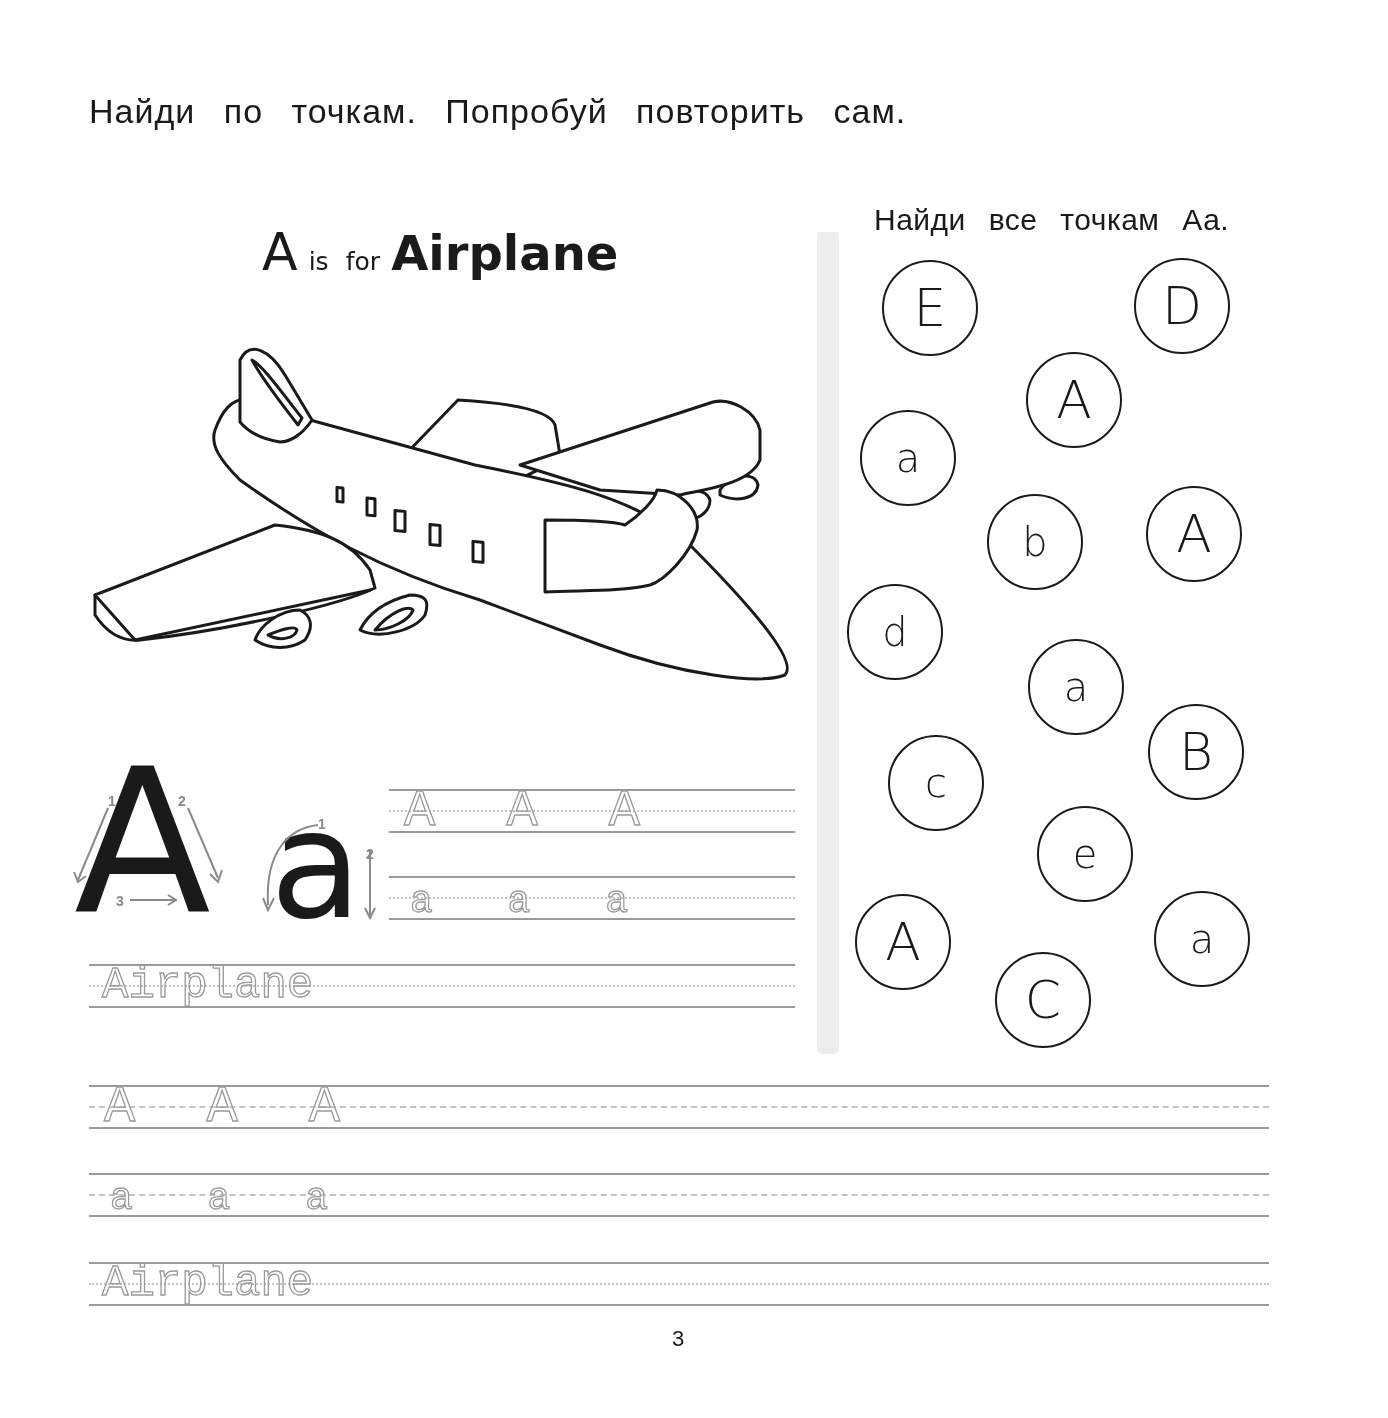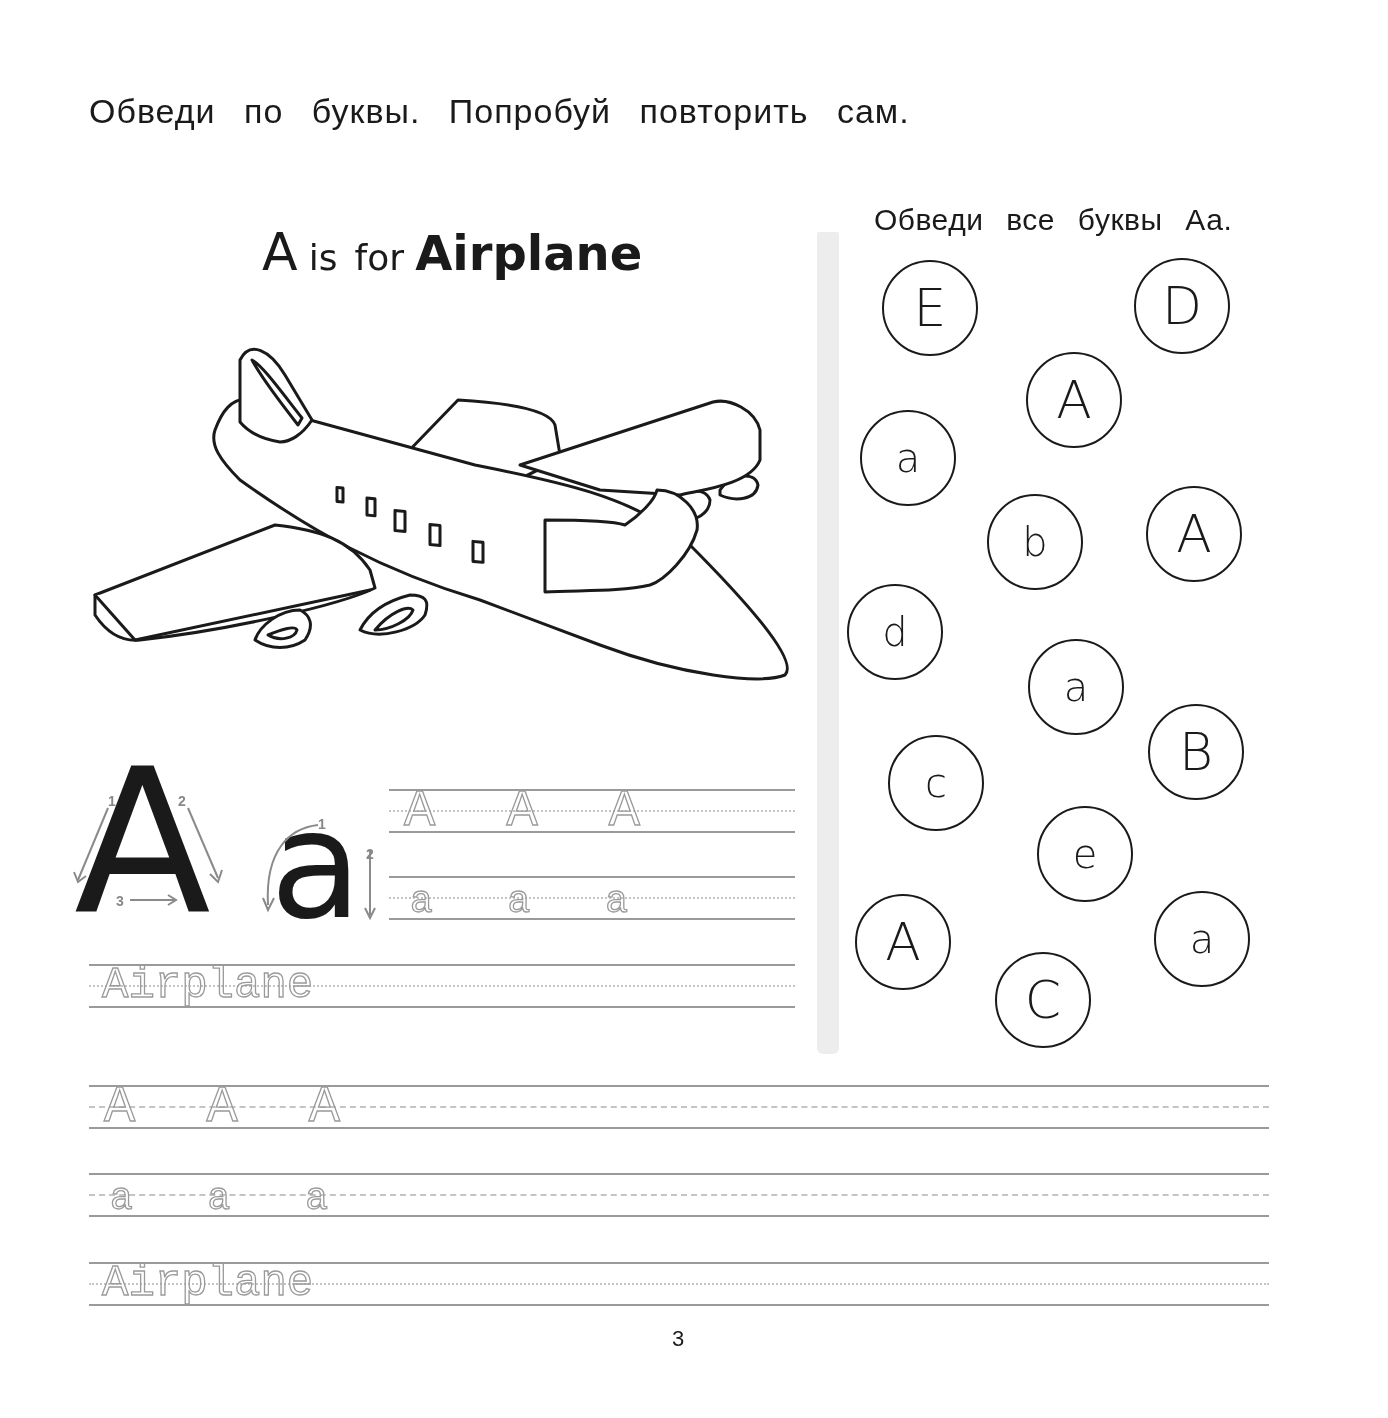--- a/index.html
+++ b/index.html
@@ -3,42 +3,42 @@
 <meta charset="utf-8">
 <style>
   html, body { margin:0; padding:0; background:#ffffff; }
   body { width:1388px; height:1418px; position:relative; overflow:hidden;
          font-family:"Liberation Sans", sans-serif; color:#1a1a1a; }
   .abs { position:absolute; }
   .instruction { left:89px; top:92px; font-size:34px; letter-spacing:1px; word-spacing:18px; color:#1a1a1a; }
   .find-title { left:874px; top:203px; font-size:30px; word-spacing:14px; letter-spacing:0.5px; }
   .word-title { left:262px; top:222px; font-family:"DejaVu Sans", sans-serif; color:#1a1a1a; white-space:nowrap; }
   .word-title .big { font-size:52px; font-weight:normal; }
-  .word-title .small { font-size:36px; font-weight:normal; margin:16px 6px; }
+  .word-title .small { font-size:25px; font-weight:normal; margin:16px 6px; }
   .word-title .bold { font-size:48px; font-weight:bold; }
   .divider { left:817px; top:232px; width:22px; height:822px; background:#ededed; border-radius:2px 2px 6px 6px; }
   .circle { position:absolute; width:96px; height:96px; border:2.5px solid #1a1a1a; border-radius:50%;
             display:flex; align-items:center; justify-content:center; box-sizing:border-box;
             font-family:"DejaVu Sans", sans-serif; font-weight:200; color:#1a1a1a; }
   .circle.upper { font-size:52px; }
   .circle.lower { font-size:40px; }
   .line { position:absolute; height:0; }
   .solid { border-top:2px solid #9a9a9a; }
   .dashed { border-top:2px dashed #c4c4c4; }
   .dotted { border-top:2px dotted #c4c4c4; }
   .trace { position:absolute; font-family:Liberation Mono, monospace; color:transparent;
            -webkit-text-stroke:1.3px #9a9a9a; font-weight:200; white-space:nowrap; letter-spacing:20px; }
   .page-num { left:672px; top:1326px; font-size:22px; }
   .bigletter { position:absolute; font-family:"DejaVu Sans", sans-serif; color:#1a1a1a; }
   .arrow-num { position:absolute; font-size:14px; color:#888; font-weight:bold; }
 </style>
 </head>
 <body>
 
-<div class="abs instruction">Обведи по буквы. Попробуй повторить сам.</div>
+<div class="abs instruction">Найди по точкам. Попробуй повторить сам.</div>
 
 <div class="abs word-title">
   <span class="big">A</span>
   <span class="small">is</span>
   <span class="small">for</span>
   <span class="bold">Airplane</span>
 </div>
 
 <svg class="abs" style="left:80px;top:330px" width="720" height="360" viewBox="0 0 720 360" fill="#fff" stroke="#1a1a1a" stroke-width="3" stroke-linejoin="round" stroke-linecap="round">
 
@@ -66,21 +66,21 @@
 
   <rect x="257" y="135" width="6" height="14" transform="skewY(5)"></rect>
   <rect x="287" y="143" width="8" height="17" transform="skewY(5)"></rect>
   <rect x="315" y="153" width="10" height="20" transform="skewY(5)"></rect>
   <rect x="350" y="164" width="10" height="20" transform="skewY(5)"></rect>
   <rect x="393" y="177" width="10" height="20" transform="skewY(5)"></rect>
 </svg>
 
 <div class="abs divider"></div>
 
-<div class="abs find-title">Обведи все буквы Аа.</div>
+<div class="abs find-title">Найди все точкам Аа.</div>
 
 <div id="circles">
     <div class="circle upper" style="left: 882px; top: 260px;">E</div>
     <div class="circle upper" style="left: 1134px; top: 258px;">D</div>
     <div class="circle upper" style="left: 1026px; top: 352px;">A</div>
     <div class="circle lower" style="left: 860px; top: 410px;">a</div>
     <div class="circle lower" style="left: 987px; top: 494px;">b</div>
     <div class="circle upper" style="left: 1146px; top: 486px;">A</div>
     <div class="circle lower" style="left: 847px; top: 584px;">d</div>
     <div class="circle lower" style="left: 1028px; top: 639px;">a</div>

